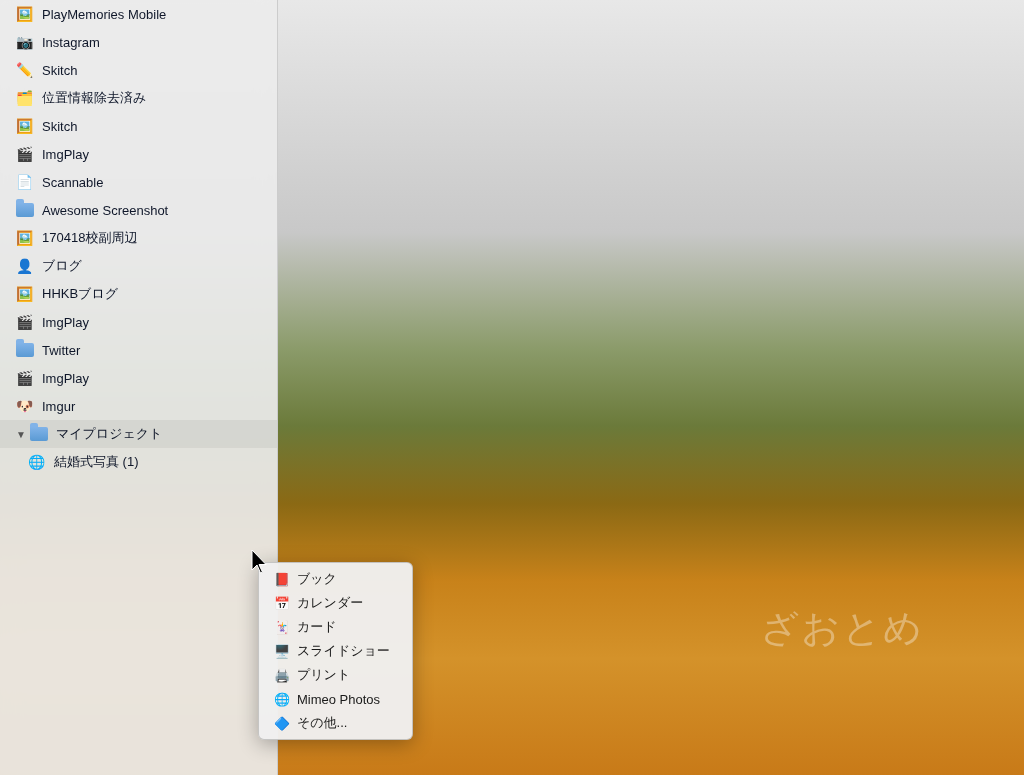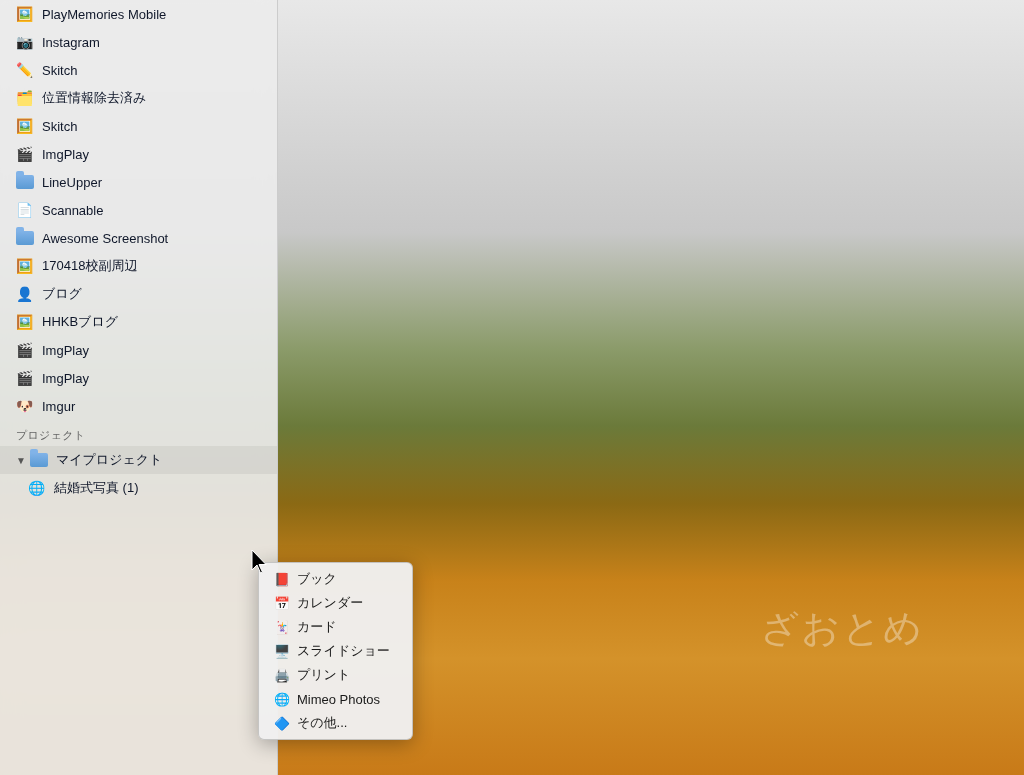--- a/index.html
+++ b/index.html
@@ -218,24 +218,20 @@
   </li>
       <li class="sidebar-item">
     <span class="item-icon">🖼️</span>
     <span class="item-label">Skitch</span>
   </li>
       <li class="sidebar-item">
     <span class="item-icon">🎬</span>
     <span class="item-label">ImgPlay</span>
   </li>
       <li class="sidebar-item">
-    <span class="folder-icon"></span>
-    <span class="item-label">LineUpper</span>
-  </li>
-      <li class="sidebar-item">
     <span class="item-icon">📄</span>
     <span class="item-label">Scannable</span>
   </li>
       <li class="sidebar-item">
     <span class="folder-icon"></span>
     <span class="item-label">Awesome Screenshot</span>
   </li>
       <li class="sidebar-item">
     <span class="item-icon">🖼️</span>
     <span class="item-label">170418校副周辺</span>
@@ -246,30 +242,33 @@
   </li>
       <li class="sidebar-item">
     <span class="item-icon">🖼️</span>
     <span class="item-label">HHKBブログ</span>
   </li>
       <li class="sidebar-item">
     <span class="item-icon">🎬</span>
     <span class="item-label">ImgPlay</span>
   </li>
       <li class="sidebar-item">
+    <span class="folder-icon"></span>
+    <span class="item-label">Twitter</span>
+  </li>
+      <li class="sidebar-item">
     <span class="item-icon">🎬</span>
     <span class="item-label">ImgPlay</span>
   </li>
       <li class="sidebar-item">
     <span class="item-icon">🐶</span>
     <span class="item-label">Imgur</span>
   </li>
     </ul>
 
-  <div class="section-label">プロジェクト</div>
 
   <div class="project-header" id="project-header">
     <span style="margin-right:4px; font-size:10px; color:#555;">▼</span>
     <span class="folder-icon"></span>
     <span class="item-label">マイプロジェクト</span>
   </div>
 
   <div id="project-children">
       <div class="project-child">
     <span class="item-icon" style="color:#4A90D9; margin-right:8px;">🌐</span>

